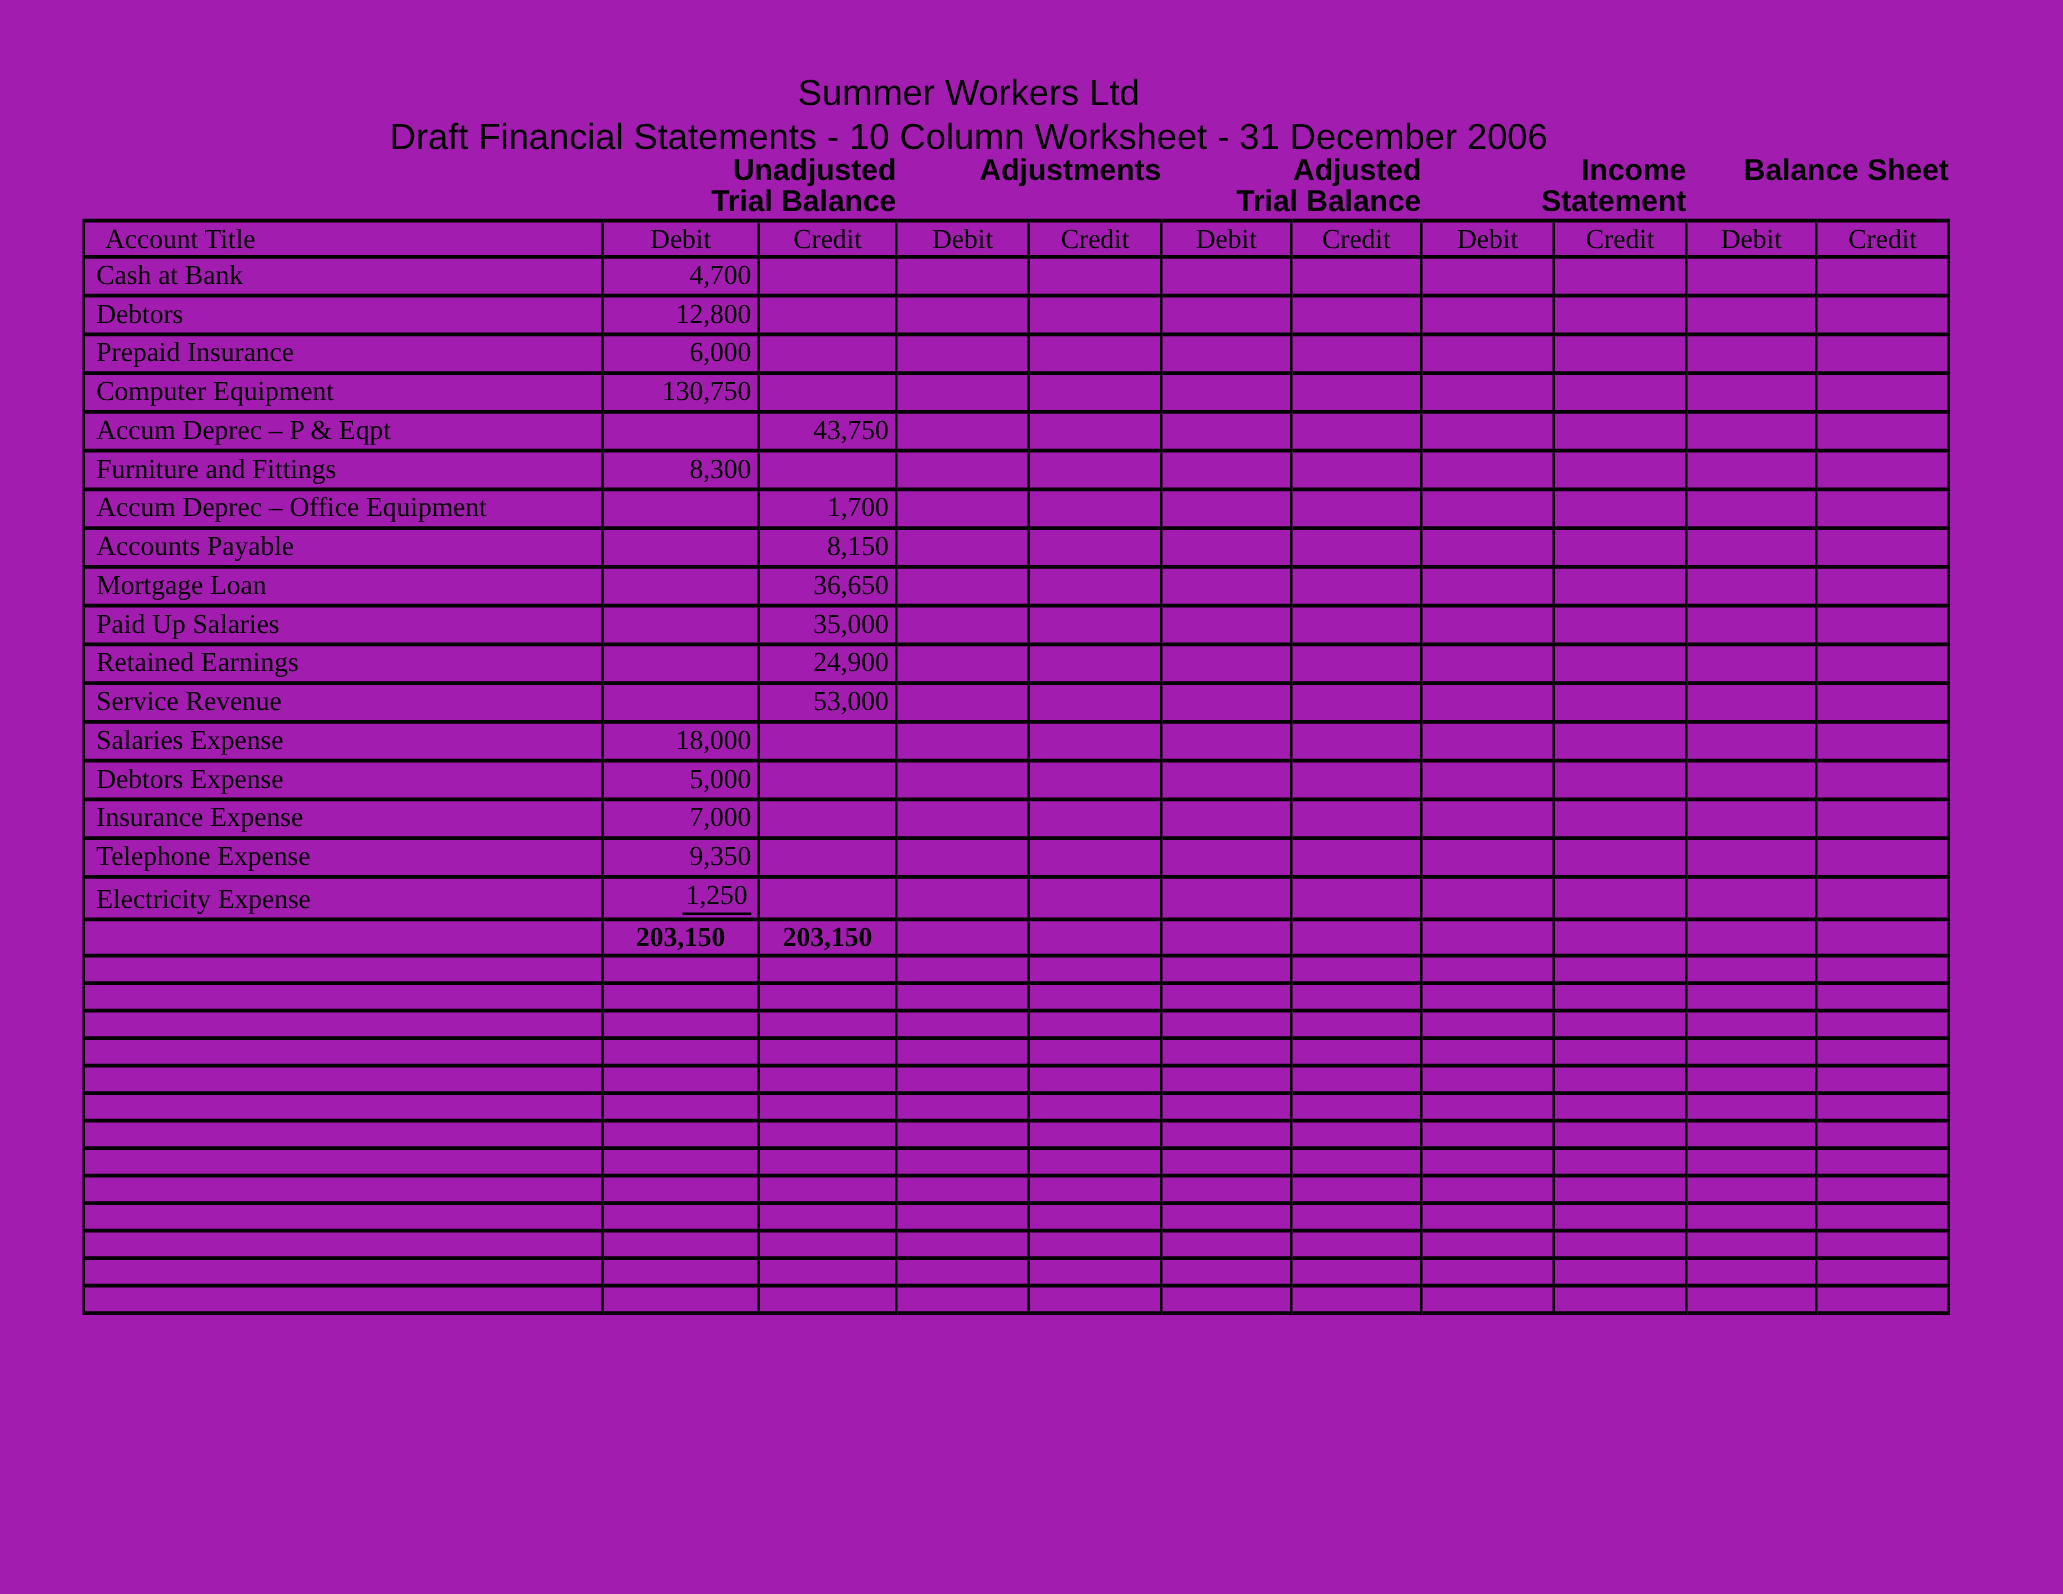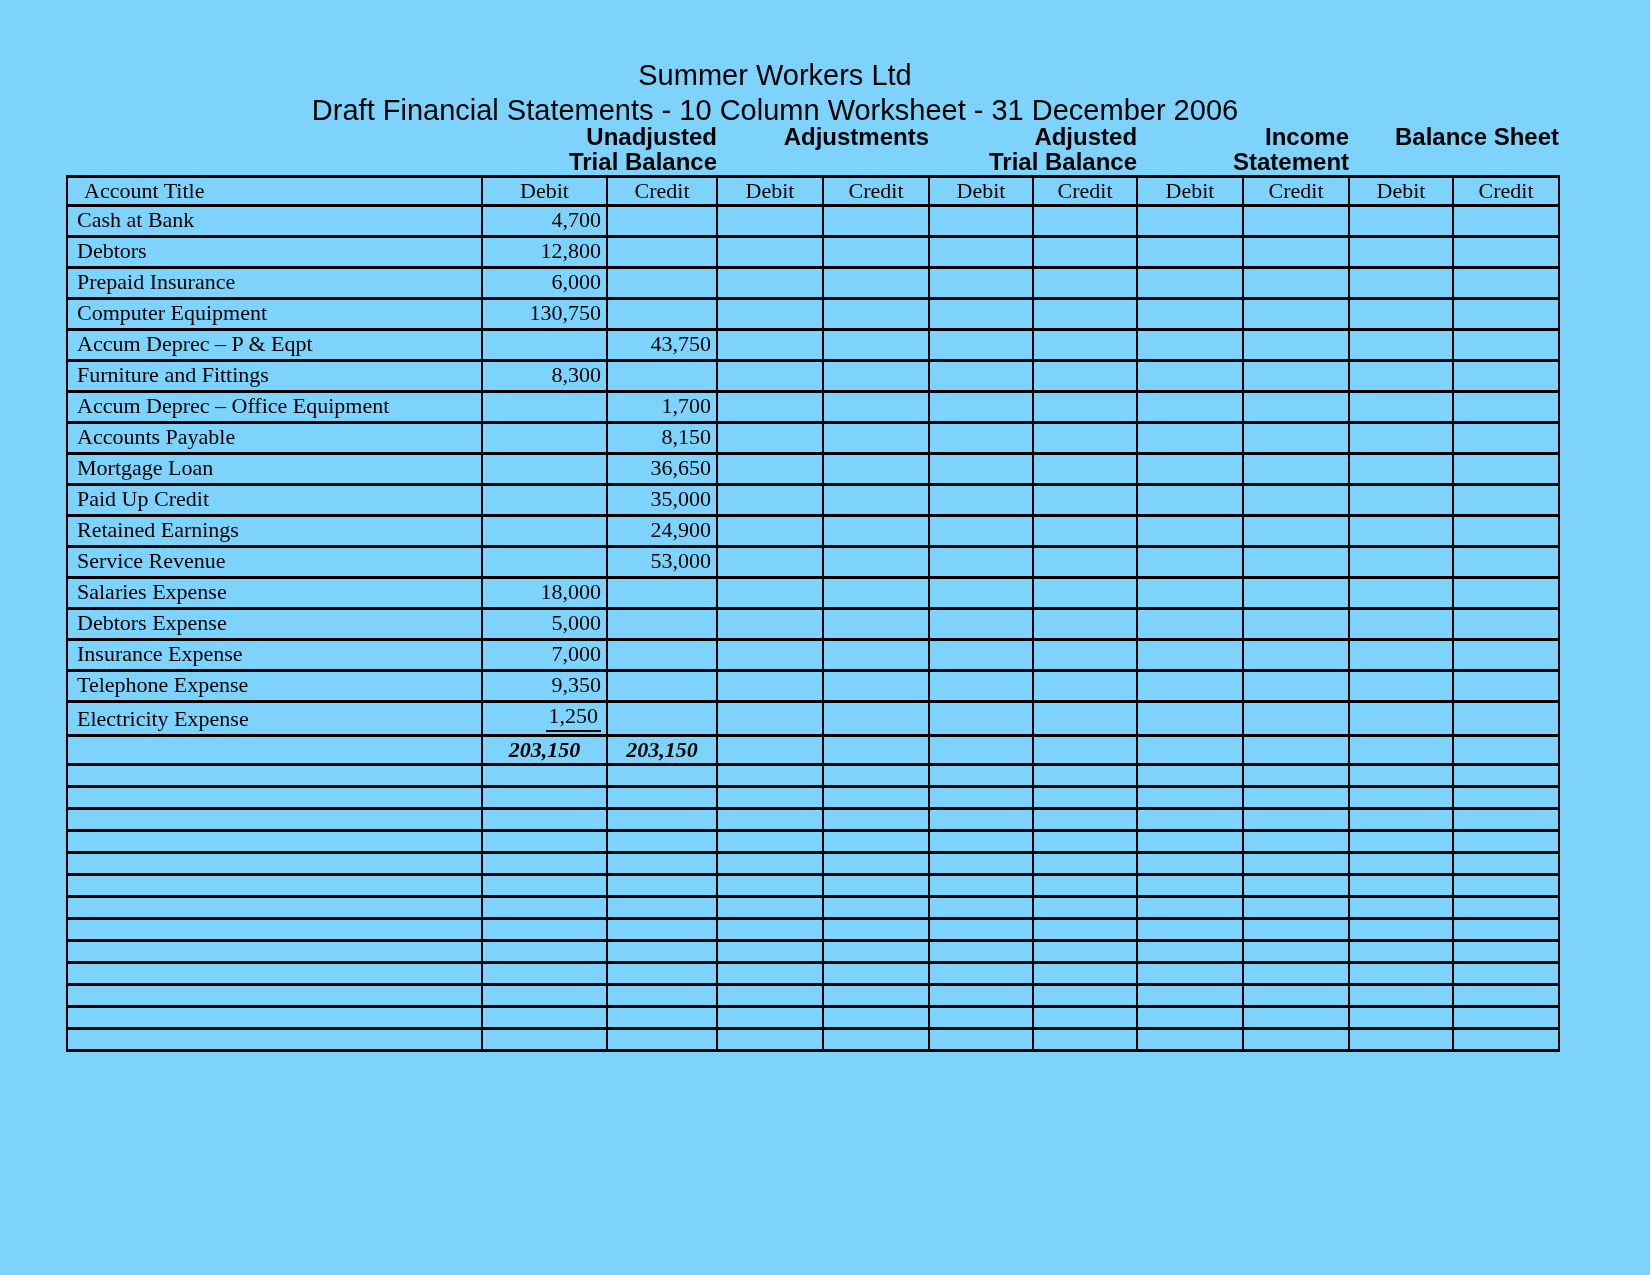--- a/index.html
+++ b/index.html
@@ -3,21 +3,21 @@
 <meta charset="utf-8">
 <style>
   * { box-sizing: border-box; margin: 0; padding: 0; }
   html, body { background: #ffffff; }
   body {
     width: 1650px; height: 1275px;
     position: relative; overflow: hidden;
     font-family: "Liberation Sans", sans-serif;
     color: #000;
   }
-  .doc { position: absolute; inset: 0; background: #7dd3fc; }
+  .doc { position: absolute; inset: 0; background: #a21caf; }
 
   
   .titles {
     position: absolute; top: 58px; left: 66px; width: 1418px;
     text-align: center;
   }
   .doc-title  { font-size: 29px; line-height: 34px; font-weight: 400; }
   .doc-subtitle { font-size: 29px; line-height: 36px; font-weight: 400; }
 
   
@@ -41,21 +41,21 @@
     border-top: 3px solid #000; border-bottom: 3px solid #000;
     font-family: "Liberation Serif", serif; font-size: 22px;
   }
   tr.header-row td { height: 26px; text-align: center; vertical-align: middle; }
   tr.header-row td.acct-head { text-align: left; padding-left: 16px; }
 
   tr.data-row td { height: 29px; vertical-align: bottom; padding-bottom: 2px; }
   td.acct { text-align: left; padding-left: 9px; }
   td.num  { text-align: right; padding-right: 5px; }
 
-  tr.total-row td { height: 29px; vertical-align: middle; font-weight: 700; font-style: italic; }
+  tr.total-row td { height: 29px; vertical-align: middle; font-weight: 700; }
   tr.total-row td.tot { text-align: center; padding-right: 0; }
 
   tr.empty-row td { height: 22px; }
 
   .u { border-bottom: 2px solid #000; padding: 0 3px 1px 3px; display: inline-block; }
 </style>
 </head>
 <body>
 
 <div class="doc">
@@ -233,21 +233,21 @@
             <td class="grid num"></td>
             <td class="grid num"></td>
             <td class="grid num"></td>
             <td class="grid num"></td>
             <td class="grid num"></td>
             <td class="grid num"></td>
             <td class="grid num"></td>
             <td class="grid num"></td>
           </tr>
           <tr class="data-row">
-            <td class="grid acct">Paid Up Credit</td>
+            <td class="grid acct">Paid Up Salaries</td>
             <td class="grid num"></td>
             <td class="grid num">35,000</td>
             <td class="grid num"></td>
             <td class="grid num"></td>
             <td class="grid num"></td>
             <td class="grid num"></td>
             <td class="grid num"></td>
             <td class="grid num"></td>
             <td class="grid num"></td>
             <td class="grid num"></td>

